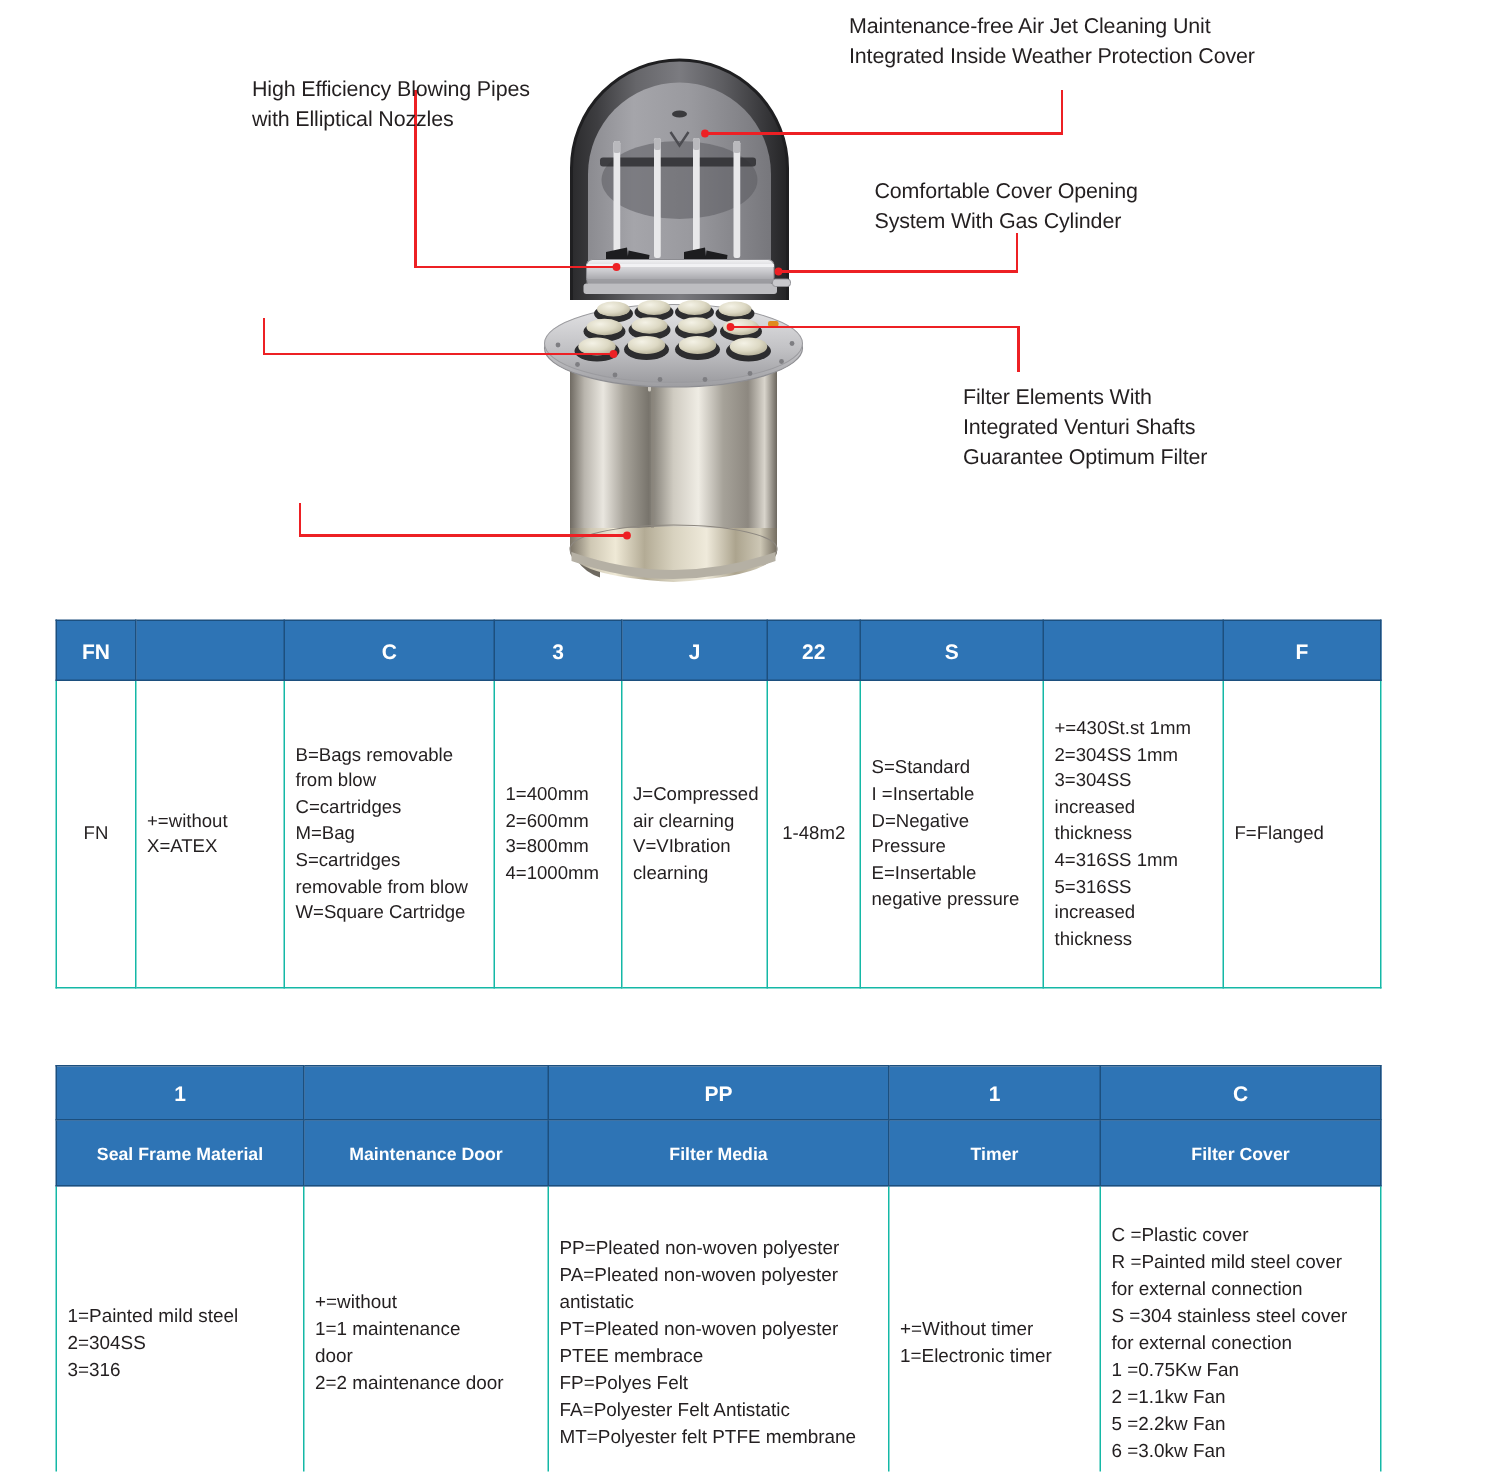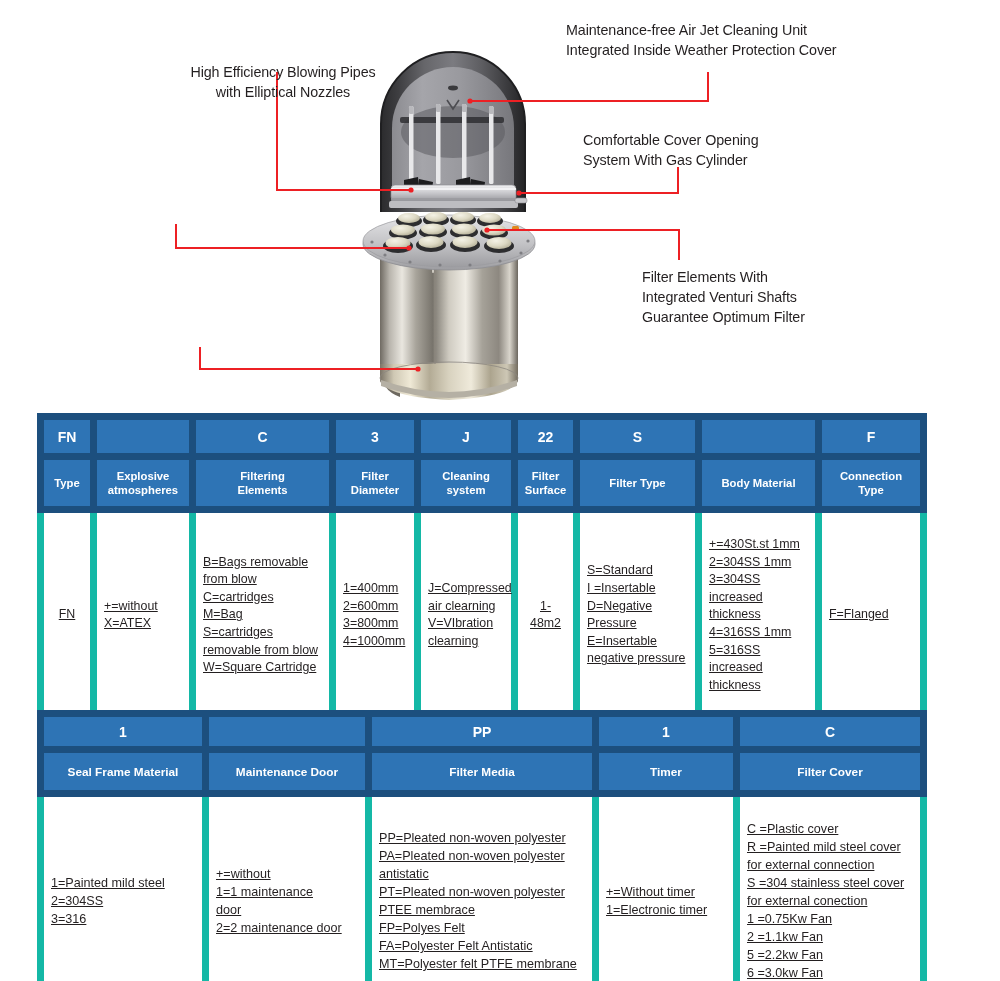--- a/index.html
+++ b/index.html
@@ -11,47 +11,47 @@
     width: 1000px; height: 981px;
     position: relative;
     font-family: "Liberation Sans", sans-serif;
     color: #231f20;
     overflow: hidden;
   }
 
   
   #diagram {
     position: absolute;
-    left: 0; top: 12px;
+    left: 0; top: 0;
     width: 1000px; height: 405px;
   }
   #diagram-svg {
     position: absolute; left: 0; top: 0;
     width: 1000px; height: 405px;
   }
   .callout {
     position: absolute;
     font-size: 14.3px;
     line-height: 20px;
     color: #231f20;
     white-space: pre-line;
     letter-spacing: -0.1px;
   }
   .callout.right { text-align: left; }
-  .callout.left  { text-align: center; }
+  .callout.left  { text-align: left; }
 
   
   .spec-table {
     position: absolute;
     border-collapse: collapse;
     table-layout: fixed;
     background: #fff;
   }
   .spec-table td {
-    border: 7px solid #14b8a6;
+    border: 1px solid #14b8a6;
     vertical-align: middle;
     padding: 0;
   }
   .spec-table tr.code-row td {
     background: #2E74B5;
     color: #ffffff;
     font-weight: bold;
     font-size: 14px;
     text-align: center;
     height: 40px;
@@ -71,21 +71,20 @@
   }
   .spec-table tr.body-row td {
     background: #ffffff;
     color: #231f20;
     font-size: 12.4px;
     line-height: 17.6px;
     text-align: left;
     vertical-align: middle;
     padding: 23px 7px;
     white-space: pre-line;
-    text-decoration: underline;
   }
   .spec-table tr.body-row td.center-cell {
     text-align: center;
   }
 
   #table1 { left: 37px; top: 413px; width: 883px; }
   #table1 tr.body-row td { height: 172px; }
 
   #table2 { left: 37px; top: 710px; width: 883px; }
   #table2 tr.body-row td { height: 186px; }
@@ -325,37 +324,20 @@
     <tr class="code-row">
       <td>FN</td>
       <td></td>
       <td>C</td>
       <td>3</td>
       <td>J</td>
       <td>22</td>
       <td>S</td>
       <td></td>
       <td>F</td>
-    </tr>
-    <tr class="label-row">
-      <td>Type</td>
-      <td>Explosive
-atmospheres</td>
-      <td>Filtering
-Elements</td>
-      <td>Filter
-Diameter</td>
-      <td>Cleaning
-system</td>
-      <td>Filter
-Surface</td>
-      <td>Filter Type</td>
-      <td>Body Material</td>
-      <td>Connection
-Type</td>
     </tr>
     <tr class="body-row">
       <td class="center-cell">FN</td>
       <td>+=without
 X=ATEX</td>
       <td>B=Bags removable
 from blow
 C=cartridges
 M=Bag
 S=cartridges

